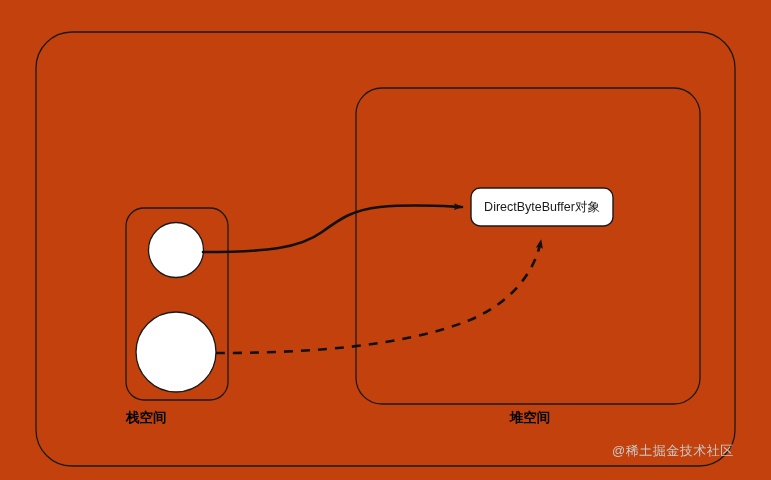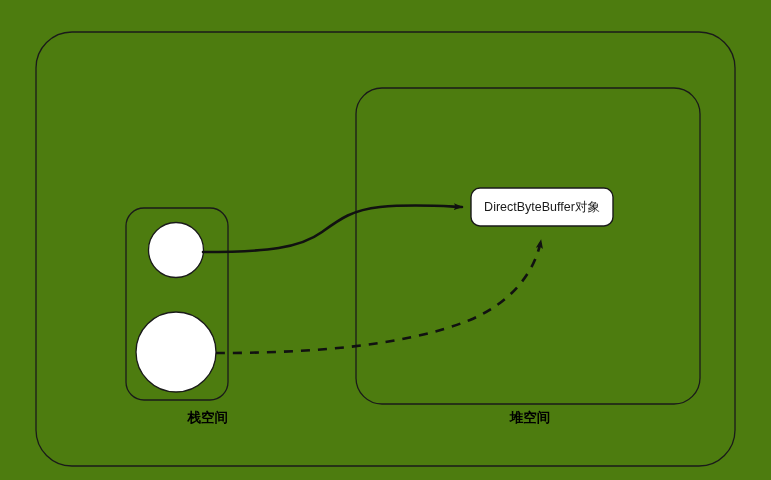--- a/index.html
+++ b/index.html
@@ -7,21 +7,21 @@
     padding: 0;
     background: #ffffff;
   }
   body {
     font-family: "Liberation Sans", "DejaVu Sans", sans-serif;
   }
   #canvas {
     position: relative;
     width: 771px;
     height: 480px;
-    background: #4d7c0f;
+    background: #c2410c;
     overflow: hidden;
   }
   #diagram-svg {
     position: absolute;
     left: 0;
     top: 0;
     width: 771px;
     height: 480px;
   }
   .lbl {
@@ -58,21 +58,21 @@
     top: 332px;
     width: 92px;
     height: 42px;
     font-size: 12.5px;
     word-break: break-all;
   }
   #stack-caption {
     left: 126px;
     top: 409px;
     width: 102px;
-    text-align: right;
+    text-align: left;
     font-size: 13.5px;
     font-weight: bold;
     color: #000000;
   }
   #heap-caption {
     left: 455px;
     top: 409px;
     width: 150px;
     text-align: center;
     font-size: 13.5px;
@@ -120,14 +120,15 @@
   </svg>
 
   <div class="node-text" id="dbb-label">DirectByteBuffer对象</div>
 
 
 
   <div class="lbl" id="stack-caption">栈空间</div>
 
   <div class="lbl" id="heap-caption">堆空间</div>
 
+  <div class="lbl" id="watermark">@稀土掘金技术社区</div>
 
 </div>
 
 </body></html>

